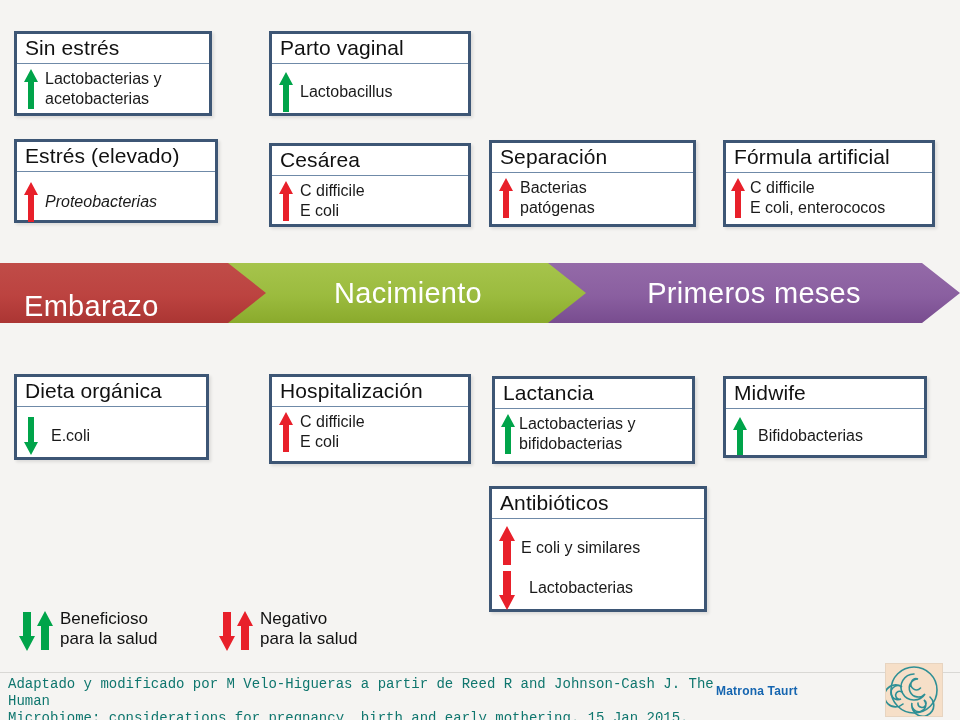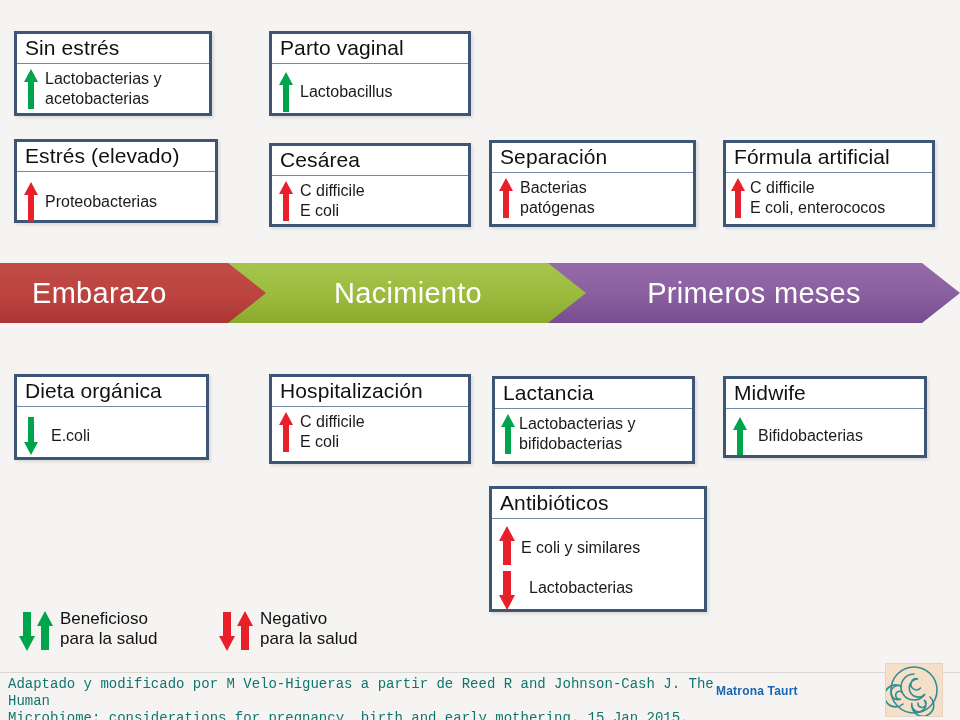--- a/index.html
+++ b/index.html
@@ -104,21 +104,21 @@
       </span>
       <span class="rows">
         <span class="row">Lactobacterias y</span>
         <span class="row">acetobacterias</span>
       </span>
     </div>
   </div>
 
   <div class="box" style="left:14px;top:139px;width:204px;height:84px;">
     <div class="box-title">Estrés (elevado)</div>
-    <div class="box-body" style="padding-top:8px;">
+    <div class="box-body" style="padding-top:8px;font-style:italic;">
       <span class="arw">
         <svg width="16" height="44" viewBox="0 0 16 44">
             <polygon points="8,2 15,15 11,15 11,42 5,42 5,15 1,15" fill="#e8202a"></polygon>
           </svg>
       </span>
       <span class="rows">
         <span class="row">Proteobacterias</span>
       </span>
     </div>
   </div>
@@ -177,21 +177,21 @@
       </span>
       <span class="rows">
         <span class="row">C difficile</span>
         <span class="row">E coli, enterococos</span>
       </span>
     </div>
   </div>
 
   <div class="band">
 
-    <div class="chev" style="left:0px;width:270px;padding-left:32px;">
+    <div class="chev" style="left:0px;width:270px;padding-left:24px;align-items:flex-end;">
       <div class="shape">
         <svg width="270" height="60" viewBox="0 0 270 60" preserveAspectRatio="none">
           <defs>
               <linearGradient id="gEmb" x1="0" y1="0" x2="0" y2="1">
             <stop offset="0%" stop-color="#c04c48"></stop>
                 <stop offset="55%" stop-color="#bc4340"></stop>
                 <stop offset="100%" stop-color="#ab3533"></stop>
           </linearGradient>
             </defs>
           <polygon points="0,0 232,0 270,30 232,60 0,60" fill="url(#gEmb)"></polygon>

